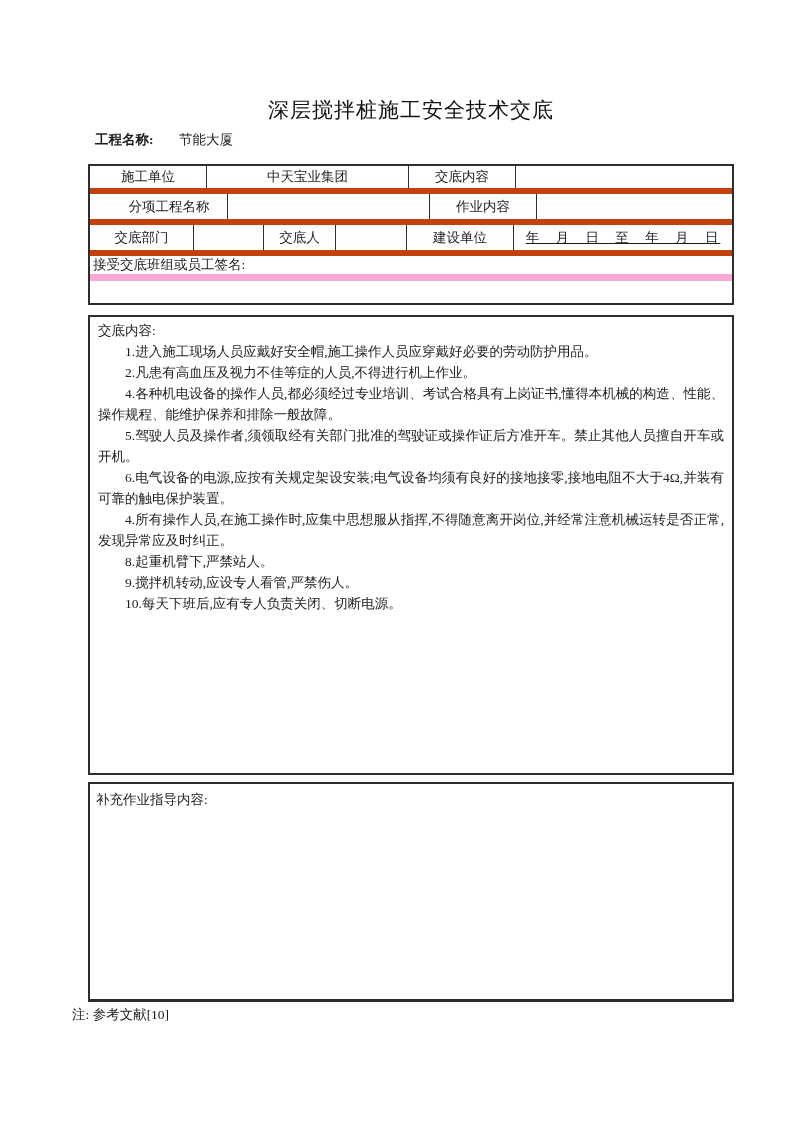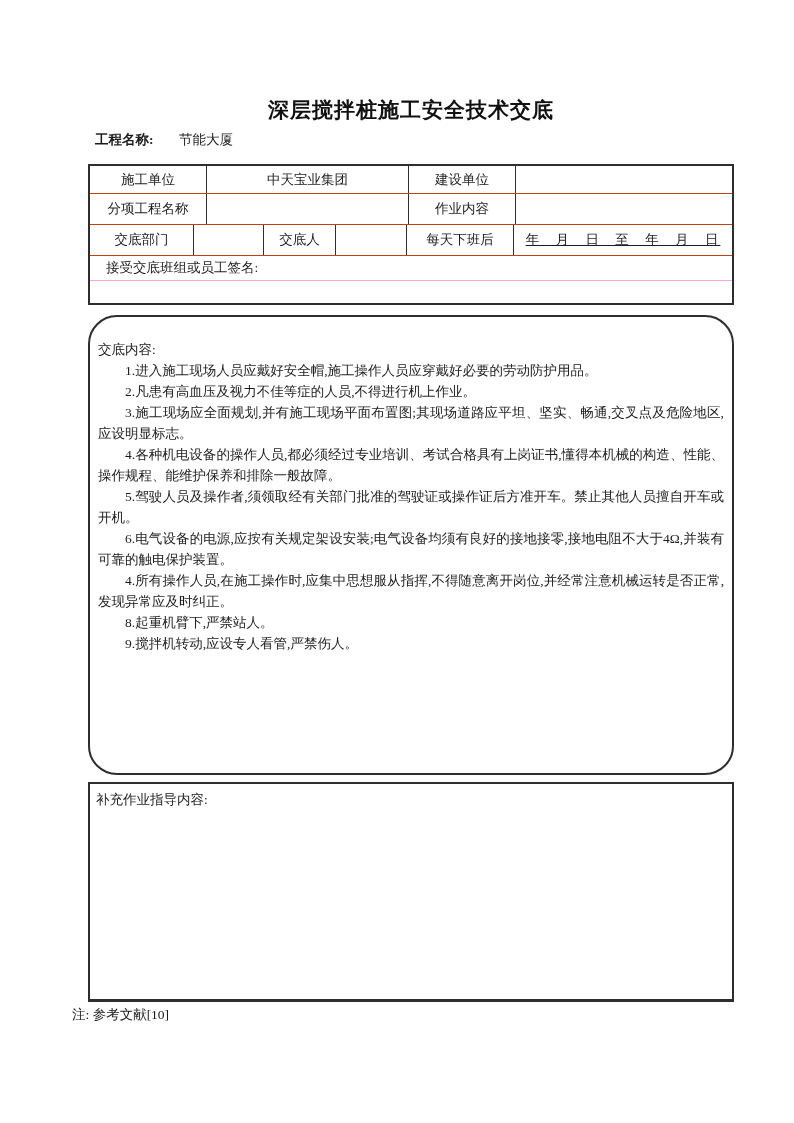--- a/index.html
+++ b/index.html
@@ -15,68 +15,68 @@
     background: #ffffff;
     overflow: hidden;
   }
   .doc-title {
     position: absolute;
     top: 96px;
     left: 88px;
     width: 646px;
     text-align: center;
     font-size: 21px;
-    font-weight: bold;
+    font-weight: normal;
     letter-spacing: 1px;
     color: #111;
   }
   .project-line {
     position: absolute;
     top: 131px;
     left: 95px;
     font-size: 13.5px;
   }
   .project-line .label { font-weight: bold; }
   .project-line .value { margin-left: 22px; }
 
   .tbl {
     position: absolute;
     left: 88px;
     width: 646px;
     border: 2px solid #2e2e2e;
     background: #fff;
   }
   #info-table { top: 164px; }
-  .grid-row { display: grid; border-bottom: 1px solid #c2410c; }
+  .grid-row { display: grid; border-bottom: 6px solid #c2410c; }
   .grid-row:last-child { border-bottom: none; }
   .row-a { grid-template-columns: 117px 202px 107px 1fr; height: 28px; }
-  .row-b { grid-template-columns: 117px 202px 107px 1fr; height: 31px; }
+  .row-b { grid-template-columns: 117px 202px 107px 1fr; height: 31px; padding-left: 21px; }
   .row-c { grid-template-columns: 104px 70px 72px 71px 107px 1fr; height: 31px; }
   .cell {
     border-right: 1px solid #2e2e2e;
     display: flex;
     align-items: center;
     justify-content: center;
     font-size: 13.5px;
     overflow: hidden;
     white-space: nowrap;
   }
   .cell:last-child { border-right: none; }
   .cell.date { word-spacing: 9px; letter-spacing: 2px; text-decoration: underline; }
   .sig-row {
     height: 25px;
-    border-bottom: 1px solid #f9a8d4;
+    border-bottom: 7px solid #f9a8d4;
     display: flex;
     align-items: center;
-    padding-left: 16px;
+    padding-left: 3px;
     font-size: 13.5px;
   }
   .empty-row { height: 22px; }
 
-  #content-box { top: 315px; height: 460px; padding: 22px 8px; border-radius: 29px; }
+  #content-box { top: 315px; height: 460px; padding: 3px 8px; }
   #supplement-box { top: 782px; height: 220px; padding: 5px 6px; border-bottom-width: 3px; }
   .box-heading { font-size: 13.5px; line-height: 21px; }
   .content-item {
     font-size: 13.5px;
     line-height: 21px;
     text-indent: 2em;
     text-align: justify;
   }
   .footer-note {
     position: absolute;
@@ -94,52 +94,52 @@
 
   <div class="project-line">
     <span class="label">工程名称:</span>
     <span class="value">节能大厦</span>
   </div>
 
   <div class="tbl" id="info-table">
     <div class="grid-row row-a">
       <div class="cell">施工单位</div>
       <div class="cell">中天宝业集团</div>
-      <div class="cell">建设单位</div>
+      <div class="cell">交底内容</div>
       <div class="cell"></div>
     </div>
     <div class="grid-row row-b">
       <div class="cell">分项工程名称</div>
       <div class="cell"></div>
       <div class="cell">作业内容</div>
       <div class="cell"></div>
     </div>
     <div class="grid-row row-c">
       <div class="cell">交底部门</div>
       <div class="cell"></div>
       <div class="cell">交底人</div>
       <div class="cell"></div>
-      <div class="cell">每天下班后</div>
+      <div class="cell">建设单位</div>
       <div class="cell date">年 月 日 至 年 月 日</div>
     </div>
     <div class="sig-row">接受交底班组或员工签名:</div>
     <div class="empty-row"></div>
   </div>
 
   <div class="tbl" id="content-box">
     <div class="box-heading">交底内容:</div>
     <p class="content-item">1.进入施工现场人员应戴好安全帽,施工操作人员应穿戴好必要的劳动防护用品。</p>
     <p class="content-item">2.凡患有高血压及视力不佳等症的人员,不得进行机上作业。</p>
-    <p class="content-item">3.施工现场应全面规划,并有施工现场平面布置图;其现场道路应平坦、坚实、畅通,交叉点及危险地区,应设明显标志。</p>
     <p class="content-item">4.各种机电设备的操作人员,都必须经过专业培训、考试合格具有上岗证书,懂得本机械的构造、性能、操作规程、能维护保养和排除一般故障。</p>
     <p class="content-item">5.驾驶人员及操作者,须领取经有关部门批准的驾驶证或操作证后方准开车。禁止其他人员擅自开车或开机。</p>
     <p class="content-item">6.电气设备的电源,应按有关规定架设安装;电气设备均须有良好的接地接零,接地电阻不大于4Ω,并装有可靠的触电保护装置。</p>
     <p class="content-item">4.所有操作人员,在施工操作时,应集中思想服从指挥,不得随意离开岗位,并经常注意机械运转是否正常,发现异常应及时纠正。</p>
     <p class="content-item">8.起重机臂下,严禁站人。</p>
     <p class="content-item">9.搅拌机转动,应设专人看管,严禁伤人。</p>
+    <p class="content-item">10.每天下班后,应有专人负责关闭、切断电源。</p>
   </div>
 
   <div class="tbl" id="supplement-box">
     <div class="box-heading">补充作业指导内容:</div>
   </div>
 
   <div class="footer-note">注: 参考文献[10]</div>
 
 </div>
 

